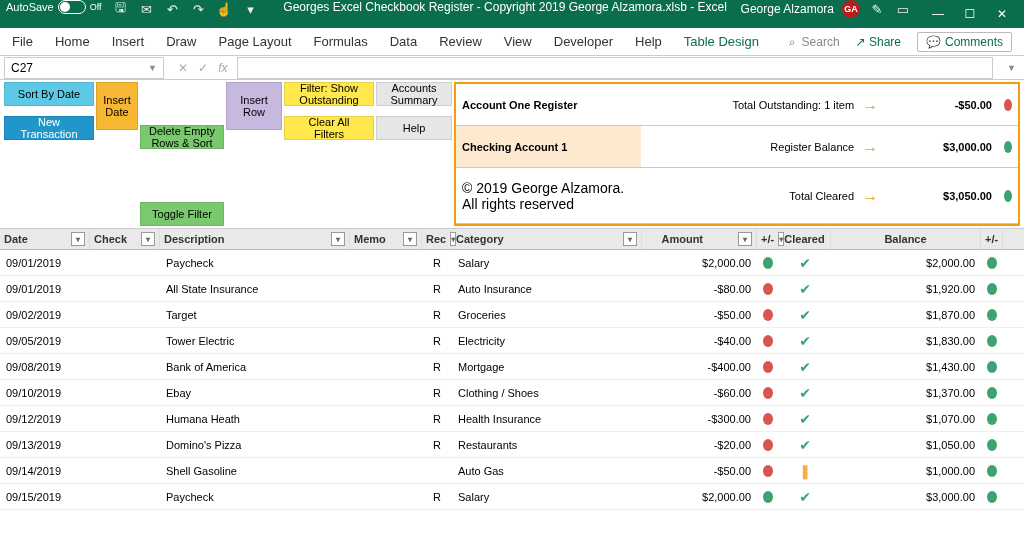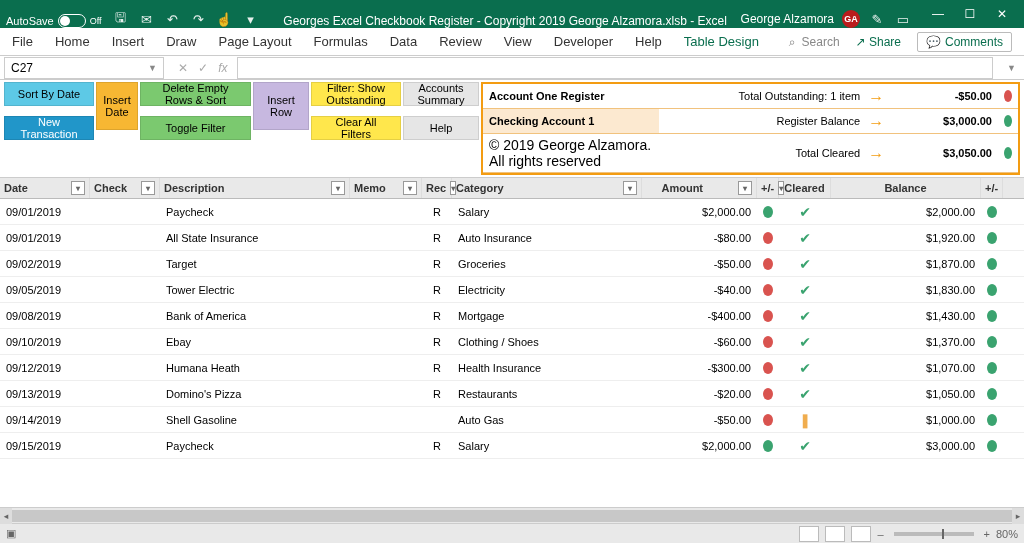--- a/index.html
+++ b/index.html
@@ -1,19 +1,19 @@
 <!DOCTYPE html>
 <html><head>
 <meta charset="utf-8">
 <style>
 * { margin:0; padding:0; box-sizing:border-box; font-family:"Segoe UI",Arial,sans-serif; }
 body { width:1024px; height:548px; background:#fff; overflow:hidden; font-size:12px; }
 
 
-.titlebar { height:28px; background:#0a6e4e; color:#fff; display:flex; align-items:flex-end; padding:0 6px; }
+.titlebar { height:28px; background:#0a6e4e; color:#fff; display:flex; align-items:flex-start; padding:0 6px; }
 .autosave { display:flex; align-items:center; gap:4px; font-size:11px; margin-right:10px; }
 .toggle { width:28px; height:14px; border:1px solid #fff; border-radius:7px; position:relative; }
 .toggle::after { content:""; width:10px; height:10px; background:#fff; border-radius:50%; position:absolute; left:1px; top:1px; }
 .titlebar .qat { display:flex; gap:8px; margin-right:10px; }
 .qat-icon { width:18px; height:18px; display:flex; align-items:center; justify-content:center; font-size:13px; opacity:.9; }
 .title-text { flex:1; text-align:center; font-size:12px; }
 .user-area { display:flex; align-items:center; gap:8px; }
 .avatar { width:18px; height:18px; border-radius:50%; background:#b91c1c; font-size:9px; font-weight:bold; display:flex; align-items:center; justify-content:center; }
 .win-btns { display:flex; margin-left:10px; }
 .win-btn { width:32px; height:28px; display:flex; align-items:center; justify-content:center; font-size:12px; }
@@ -38,21 +38,21 @@
 .macro-col { display:flex; flex-direction:column; gap:10px; }
 .mbtn { display:flex; align-items:center; justify-content:center; text-align:center; font-size:11px; padding:4px 6px; border:1px solid rgba(0,0,0,.1); }
 .blue1 { background:#5dc9e6; }
 .blueDeep { background:#2196c9; color:#fff; height:48px; width:90px; }
 .orange { background:#f7b733; height:48px; width:42px; }
 .green { background:#7bc96f; }
 .purple { background:#c7b8e0; height:48px; width:56px; }
 .yellow { background:#ffe74c; }
 .grey { background:#e6e6e6; }
 .macro-col.b1 .mbtn { width:90px; height:24px; }
-.macro-col.b3 .mbtn { width:111px; height:24px; }
+.macro-col.b3 .mbtn { width:84px; height:24px;margin-top:43px; }
 .macro-col.b5 .mbtn { width:90px; height:24px; }
 .macro-col.b6 .mbtn { width:76px; height:24px; }
 
 
 .acct { flex:1; display:grid; grid-template-columns: 1.1fr 1.3fr 20px .7fr 20px; border:2px solid #f39c12; font-size:11px; }
 .acct div { padding:3px 6px; display:flex; align-items:center; border-bottom:1px solid #f1c27d; }
 .acct .lbl1 { font-weight:600; }
 .acct .arrow { color:#f39c12; font-size:16px; justify-content:center; }
 .acct .val { justify-content:flex-end; font-weight:600; }
 .acct .dot { justify-content:center; }

